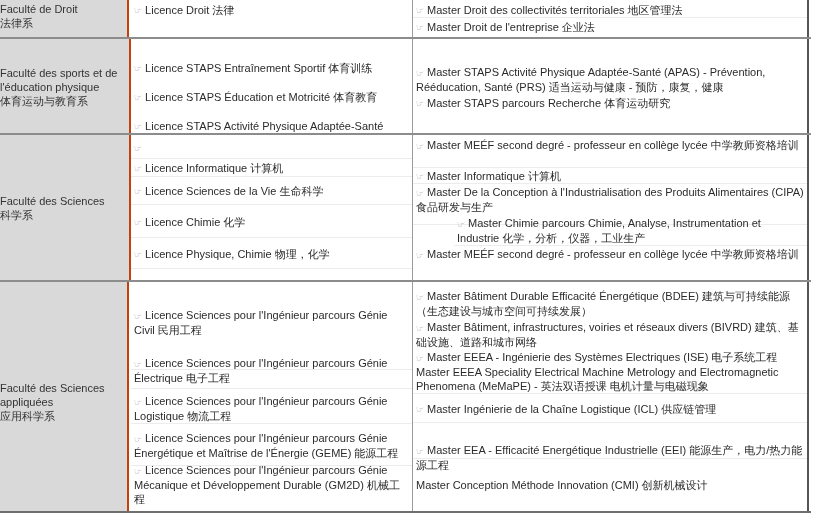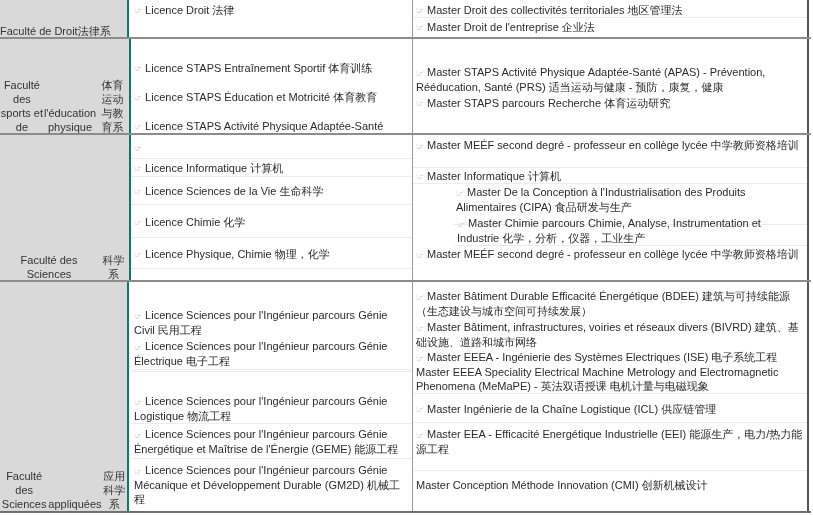--- a/index.html
+++ b/index.html
@@ -2,22 +2,22 @@
 <html><head>
 <meta charset="utf-8">
 <style>
   html, body { margin:0; padding:0; background:#ffffff; }
   body { width:813px; height:515px; overflow:hidden; position:relative;
          font-family:"Liberation Sans","DejaVu Sans",sans-serif; font-size:11px; color:#2b2b2b; }
   .tbl { position:absolute; left:0; top:0; width:811px; }
   .row { position:absolute; left:0; width:811px; border-top:2px solid #8c8c8c; box-sizing:border-box; }
   .row.last { border-bottom:2px solid #6e6e6e; }
   .fac { position:absolute; left:0; top:0; bottom:0; width:129px; background:#d9d9d9;
-         border-right:2px solid #0f766e; display:flex; flex-direction:row; justify-content:center;
-         align-items:flex-end; text-align:center; line-height:14px; font-size:11px; color:#333; }
+         border-right:2px solid #c2410c; display:flex; flex-direction:column; justify-content:center;
+         align-items:flex-start; text-align:center; line-height:14px; font-size:11px; color:#333; }
   .fac.top { justify-content:flex-start; padding-top:2px; box-sizing:border-box; }
   .col { position:absolute; top:0; bottom:0; box-sizing:border-box; }
   .lic { left:131px; width:282px; border-right:1px solid #9a9a9a; }
   .mas { left:413px; width:396px; border-right:2px solid #555; }
   .item { position:absolute; left:0; right:0; box-sizing:border-box; padding:0 3px;
           line-height:14px; border-bottom:1px solid #ececec; display:flex; align-items:center; }
   .item.noline { border-bottom:none; }
   .item .txt { display:block; }
   .hand { color:#8a8a8a; font-size:9px; margin-right:3px; }
 </style>
@@ -107,21 +107,21 @@
       </div>
     </div>
     <div class="col mas">
       <div class="item" style="top:3px; height:30px; align-items:flex-start;">
         <span class="txt"><span class="hand">☞</span><span>Master MEÉF second degré - professeur en collège lycée 中学教师资格培训</span></span>
       </div>
       <div class="item" style="top:34px; height:15px;">
         <span class="hand">☞</span>
         <span class="txt">Master Informatique 计算机</span>
       </div>
-      <div class="item" style="top:50px; height:40px; align-items:flex-start;margin-left:40px;">
+      <div class="item" style="top:50px; height:40px; align-items:flex-start;">
         <span class="txt"><span class="hand">☞</span><span>Master De la Conception à l'Industrialisation des Produits Alimentaires (CIPA) 食品研发与生产</span></span>
       </div>
       <div class="item" style="top:81px; height:30px; align-items:flex-start;margin-left:41px;">
         <span class="txt"><span class="hand">☞</span><span>Master Chimie parcours Chimie, Analyse, Instrumentation et Industrie 化学，分析，仪器，工业生产</span></span>
       </div>
       <div class="item noline" style="top:112px; height:30px; align-items:flex-start;">
         <span class="txt"><span class="hand">☞</span><span>Master MEÉF second degré - professeur en collège lycée 中学教师资格培训</span></span>
       </div>
     </div>
   </div>
@@ -129,48 +129,48 @@
   <div class="row last" style="top:280px; height:233px;">
     <div class="fac" style="padding-top:10px; box-sizing:border-box;">
       <span>Faculté des Sciences</span>
       <span>appliquées</span>
       <span>应用科学系</span>
     </div>
     <div class="col lic">
       <div class="item" style="top:26px; height:62px; align-items:flex-start;">
         <span class="txt"><span class="hand">☞</span><span>Licence Sciences pour l'Ingénieur parcours Génie Civil 民用工程</span></span>
       </div>
-      <div class="item" style="top:54px; height:36px;align-items:center;">
+      <div class="item" style="top:71px; height:36px;align-items:center;">
         <span class="txt"><span class="hand">☞</span><span>Licence Sciences pour l'Ingénieur parcours Génie Électrique 电子工程</span></span>
       </div>
       <div class="item" style="top:112px; height:30px;">
         <span class="txt"><span class="hand">☞</span><span>Licence Sciences pour l'Ingénieur parcours Génie Logistique 物流工程</span></span>
       </div>
-      <div class="item" style="top:143px; height:34px;">
+      <div class="item" style="top:143px; height:41px;">
         <span class="txt"><span class="hand">☞</span><span>Licence Sciences pour l'Ingénieur parcours Génie Énergétique et Maîtrise de l'Énergie (GEME) 能源工程</span></span>
       </div>
       <div class="item noline" style="top:177px; height:50px;">
         <span class="txt"><span class="hand">☞</span><span>Licence Sciences pour l'Ingénieur parcours Génie Mécanique et Développement Durable (GM2D) 机械工程</span></span>
       </div>
     </div>
     <div class="col mas">
       <div class="item noline" style="top:7px; height:30px; align-items:flex-start;">
         <span class="txt"><span class="hand">☞</span><span>Master Bâtiment Durable Efficacité Énergétique (BDEE) 建筑与可持续能源（生态建设与城市空间可持续发展）</span></span>
       </div>
       <div class="item noline" style="top:38px; height:30px; align-items:flex-start;">
         <span class="txt"><span class="hand">☞</span><span>Master Bâtiment, infrastructures, voiries et réseaux divers (BIVRD) 建筑、基础设施、道路和城市网络</span></span>
       </div>
       <div class="item" style="top:68px; height:44px; align-items:flex-start;">
         <span class="txt"><span class="hand">☞</span><span>Master EEEA - Ingénierie des Systèmes Electriques (ISE) 电子系统工程 Master EEEA Speciality Electrical Machine Metrology and Electromagnetic Phenomena (MeMaPE) - 英法双语授课  电机计量与电磁现象</span></span>
       </div>
       <div class="item" style="top:113px; height:28px;">
         <span class="hand">☞</span>
         <span class="txt">Master Ingénierie de la Chaîne Logistique (ICL) 供应链管理</span>
       </div>
-      <div class="item" style="top:142px; height:47px; align-items:flex-start; padding-top:3px;">
+      <div class="item" style="top:142px; height:35px; align-items:flex-start; padding-top:19px;">
         <span class="txt"><span class="hand">☞</span><span>Master EEA - Efficacité Energétique Industrielle (EEI) 能源生产，电力/热力能源工程</span></span>
       </div>
       <div class="item noline" style="top:178px; height:50px;">
         <span class="txt">Master Conception Méthode Innovation (CMI) 创新机械设计</span>
       </div>
     </div>
   </div>
 
 </div>
 

